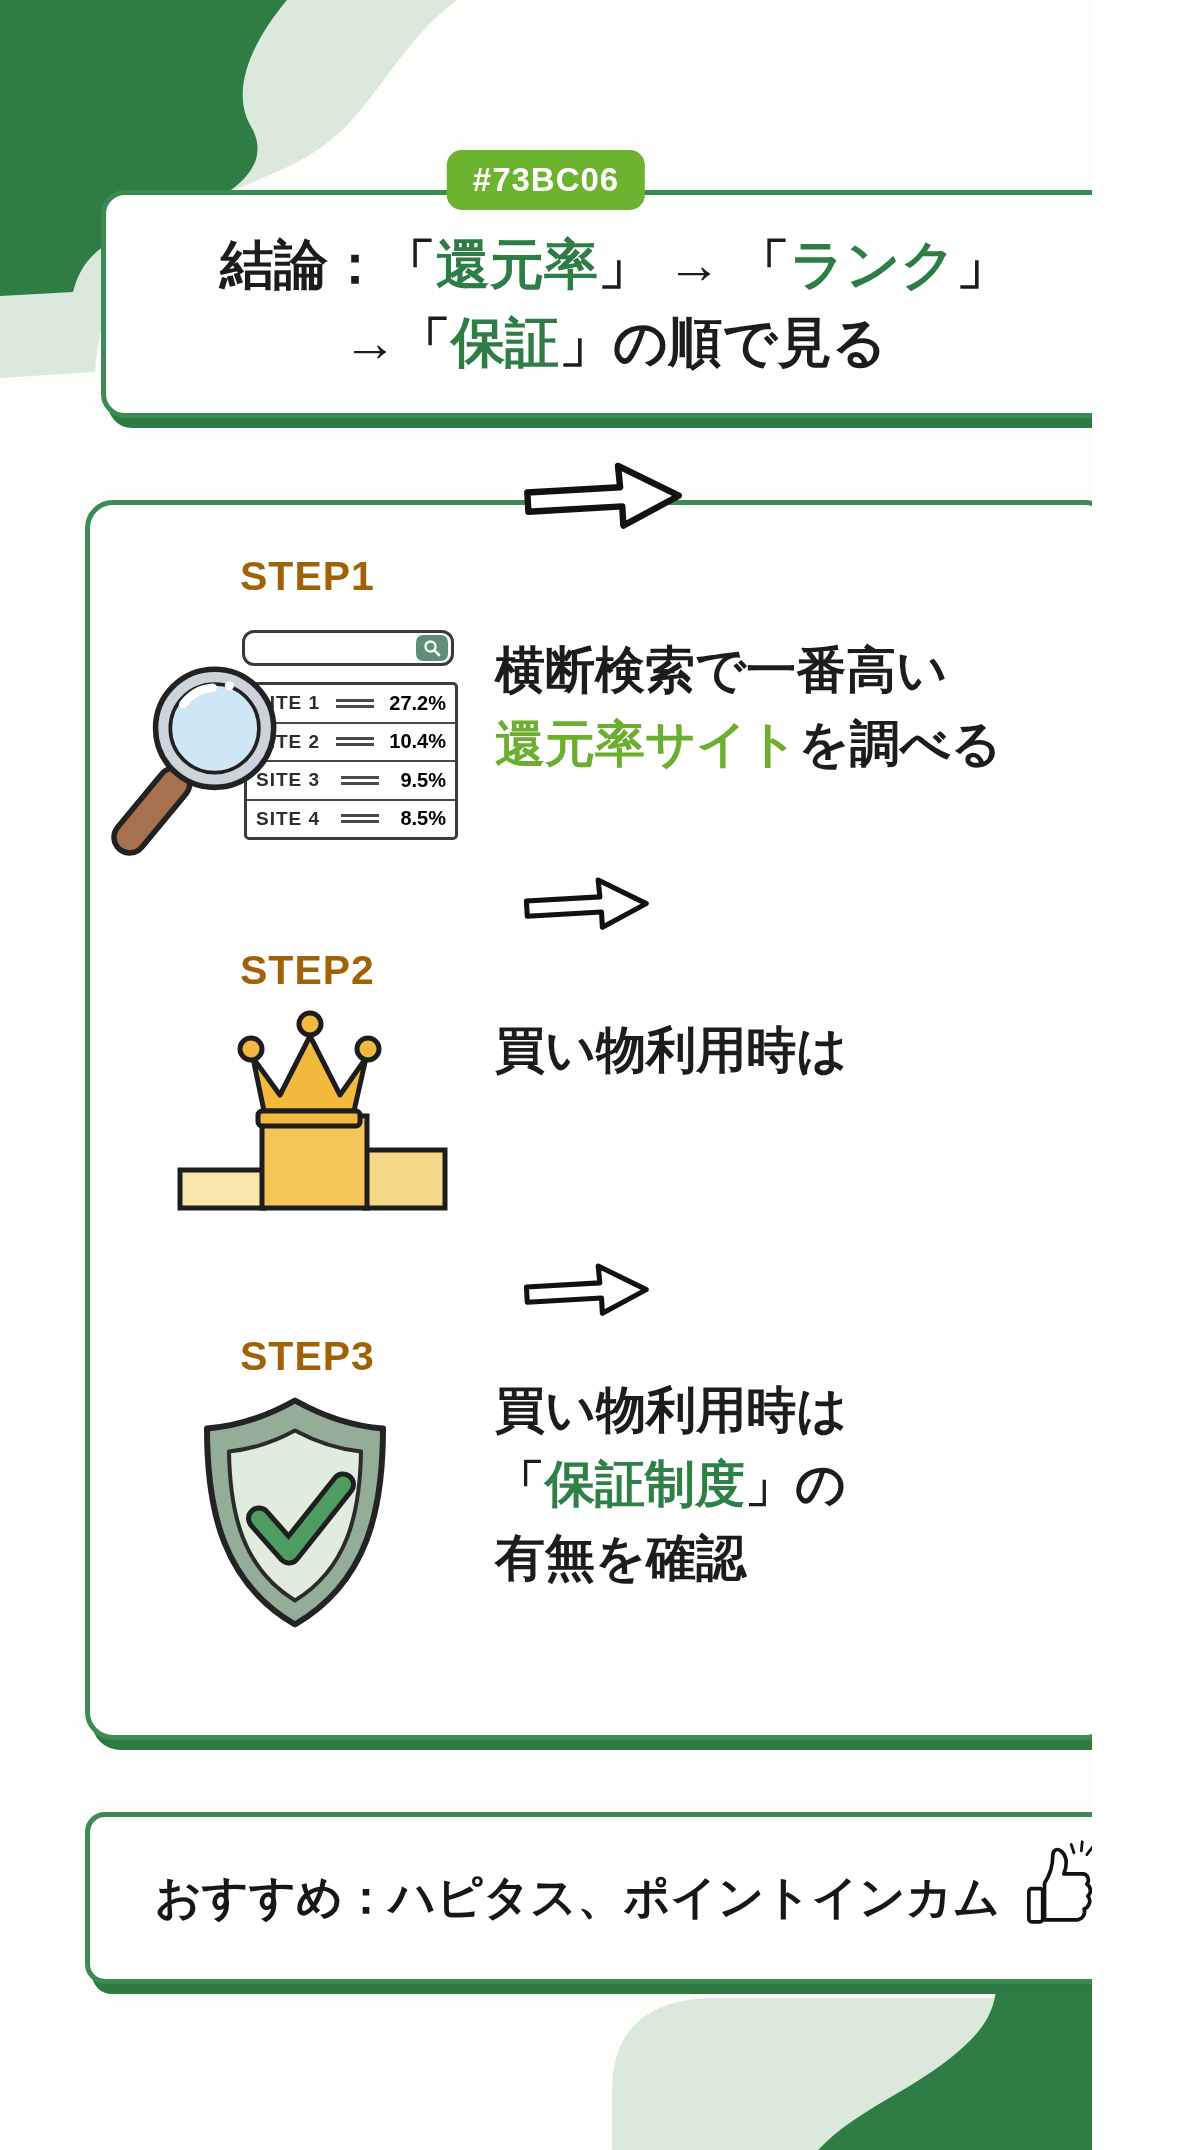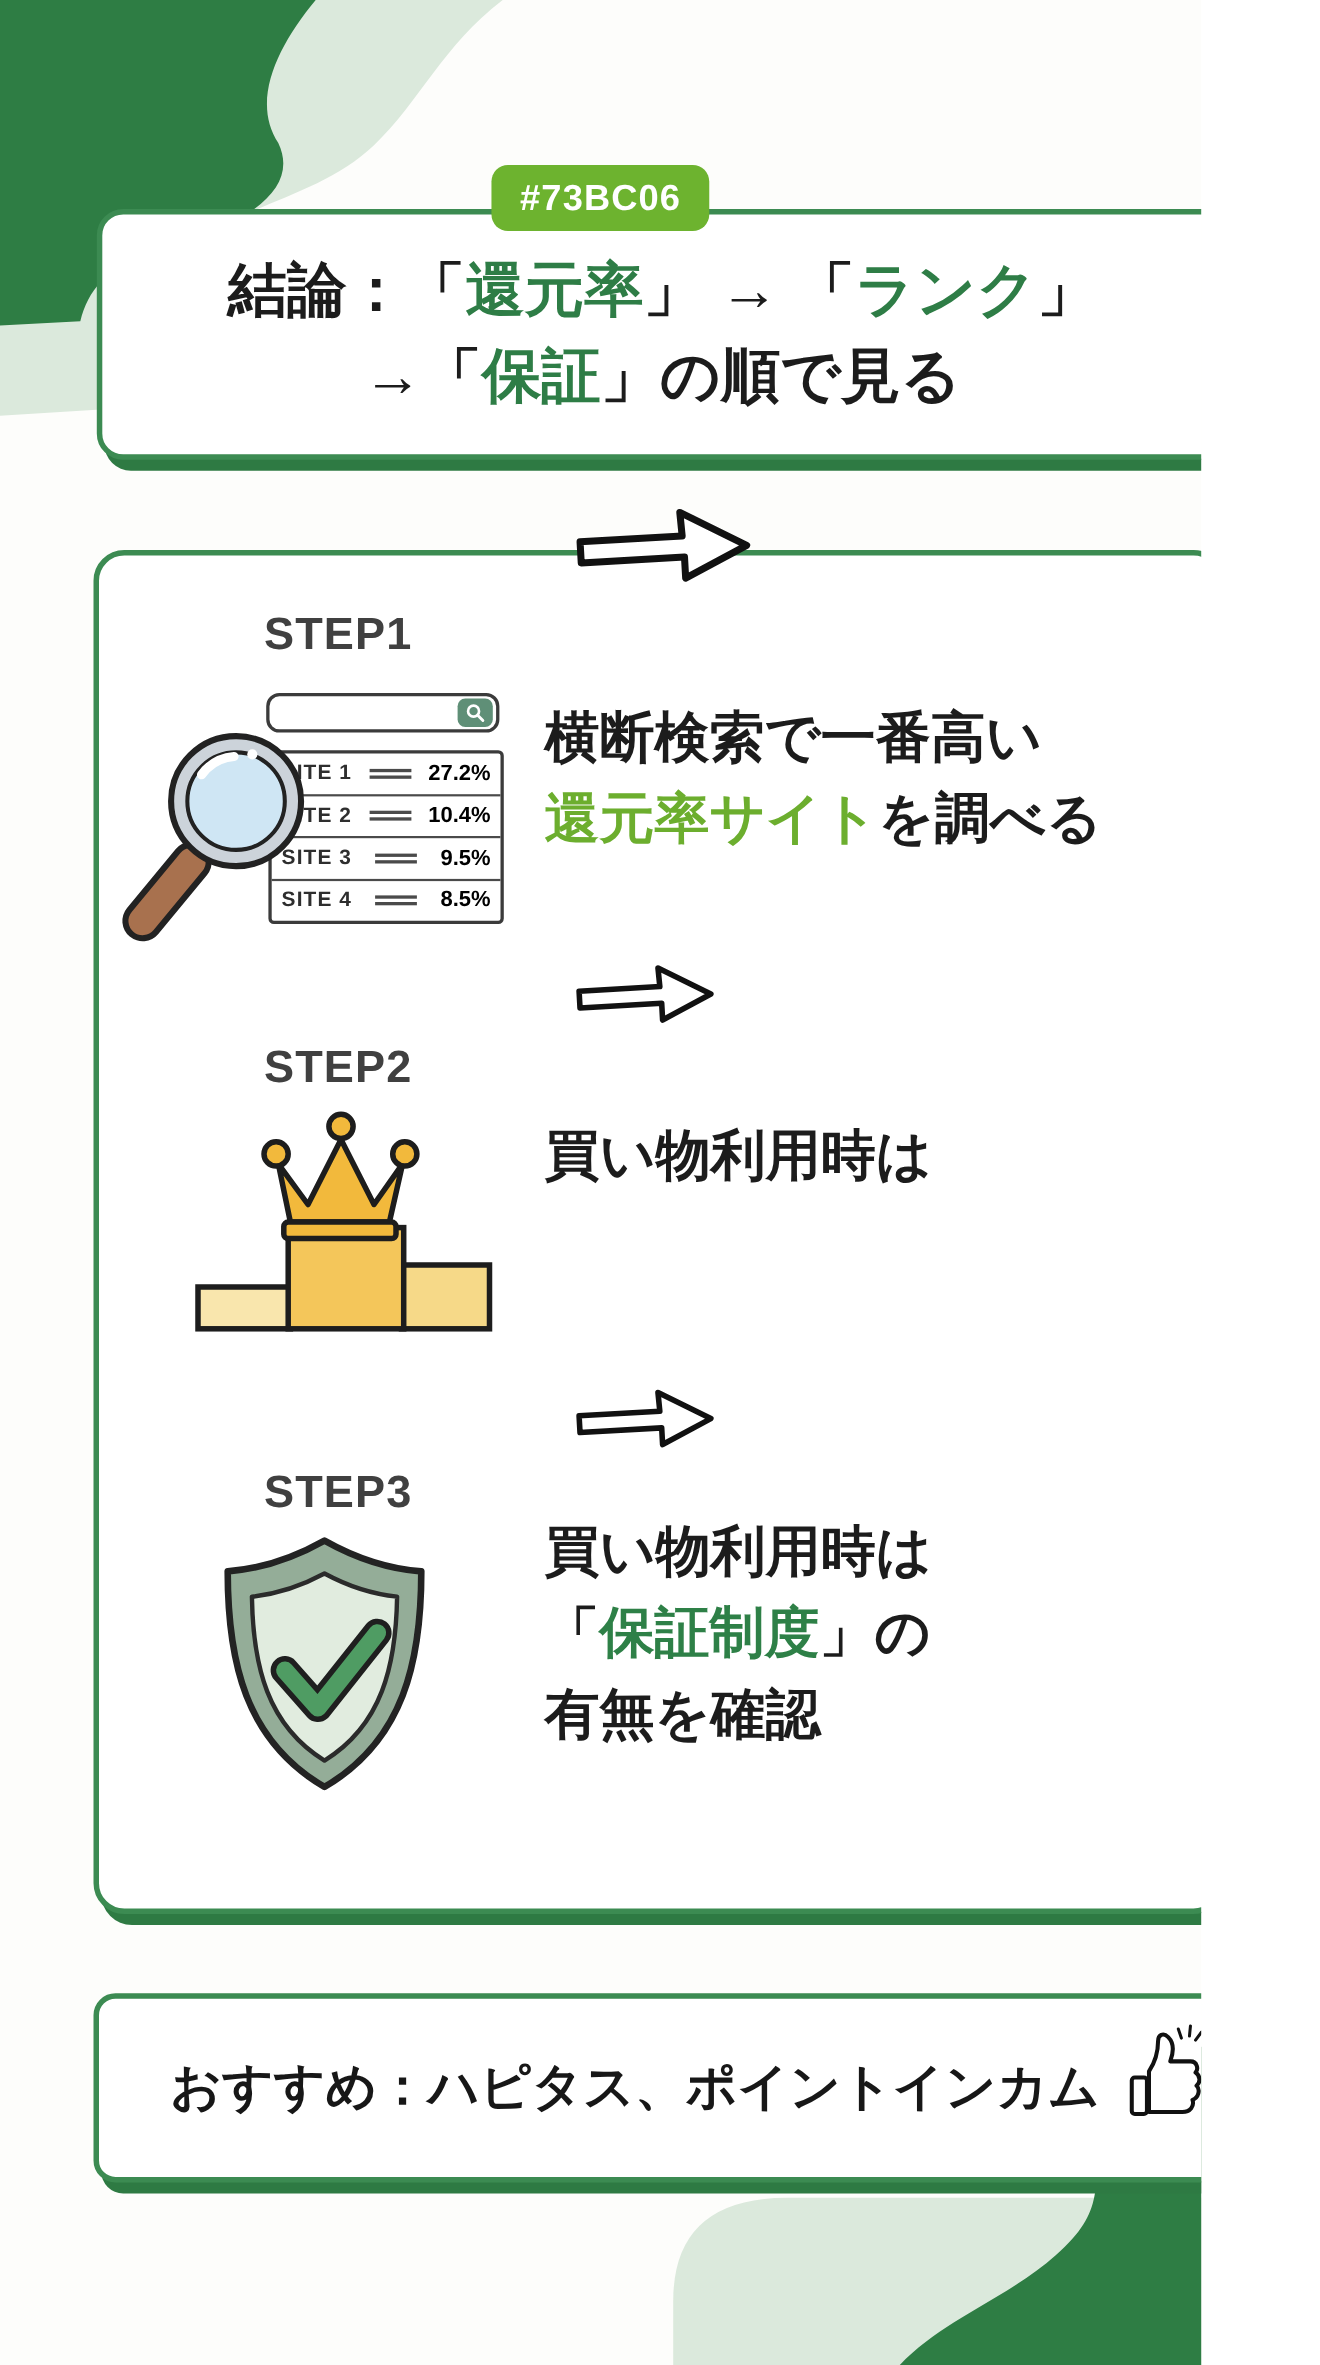--- a/index.html
+++ b/index.html
@@ -19,32 +19,32 @@
     box-sizing:border-box;
   }
   
   .badge{
     position:absolute;left:50%;transform:translateX(-50%);top:150px;
     background:#6db32f;color:#ffffff;
     font-size:33px;font-weight:800;letter-spacing:1px;
     padding:11px 26px;border-radius:15px;z-index:6;
   }
   
-  .title-card{left:88px;top:190px;width:1028px;height:228px;text-decoration:underline;}
+  .title-card{left:101px;top:190px;width:1028px;height:228px;text-decoration:underline;}
   .title-lines{
     position:absolute;left:0;top:30px;width:100%;
     text-align:center;font-size:54px;font-weight:800;line-height:78px;
   }
   .hl-title{color:#2e7d46;}
   .hl-yg{color:#6cae2e;}
   .hl-dg{color:#2e8047;}
   
   .main-card{left:85px;top:500px;width:1028px;height:1240px;border-radius:28px;}
   .step-label{
-    position:absolute;font-size:41px;font-weight:800;letter-spacing:1px;color:#404040;
+    position:absolute;font-size:41px;font-weight:800;letter-spacing:1px;color:#a16207;
   }
   .step-text{
     position:absolute;font-size:50px;font-weight:800;line-height:74px;color:#1c1c1c;
     white-space:nowrap;
   }
   .arrow-mid{position:absolute;width:135px;height:80px;}
   
   .illo1{position:absolute;left:22px;top:105px;width:392px;height:262px;}
   .searchbar{
     position:absolute;left:130px;top:20px;width:212px;height:36px;

